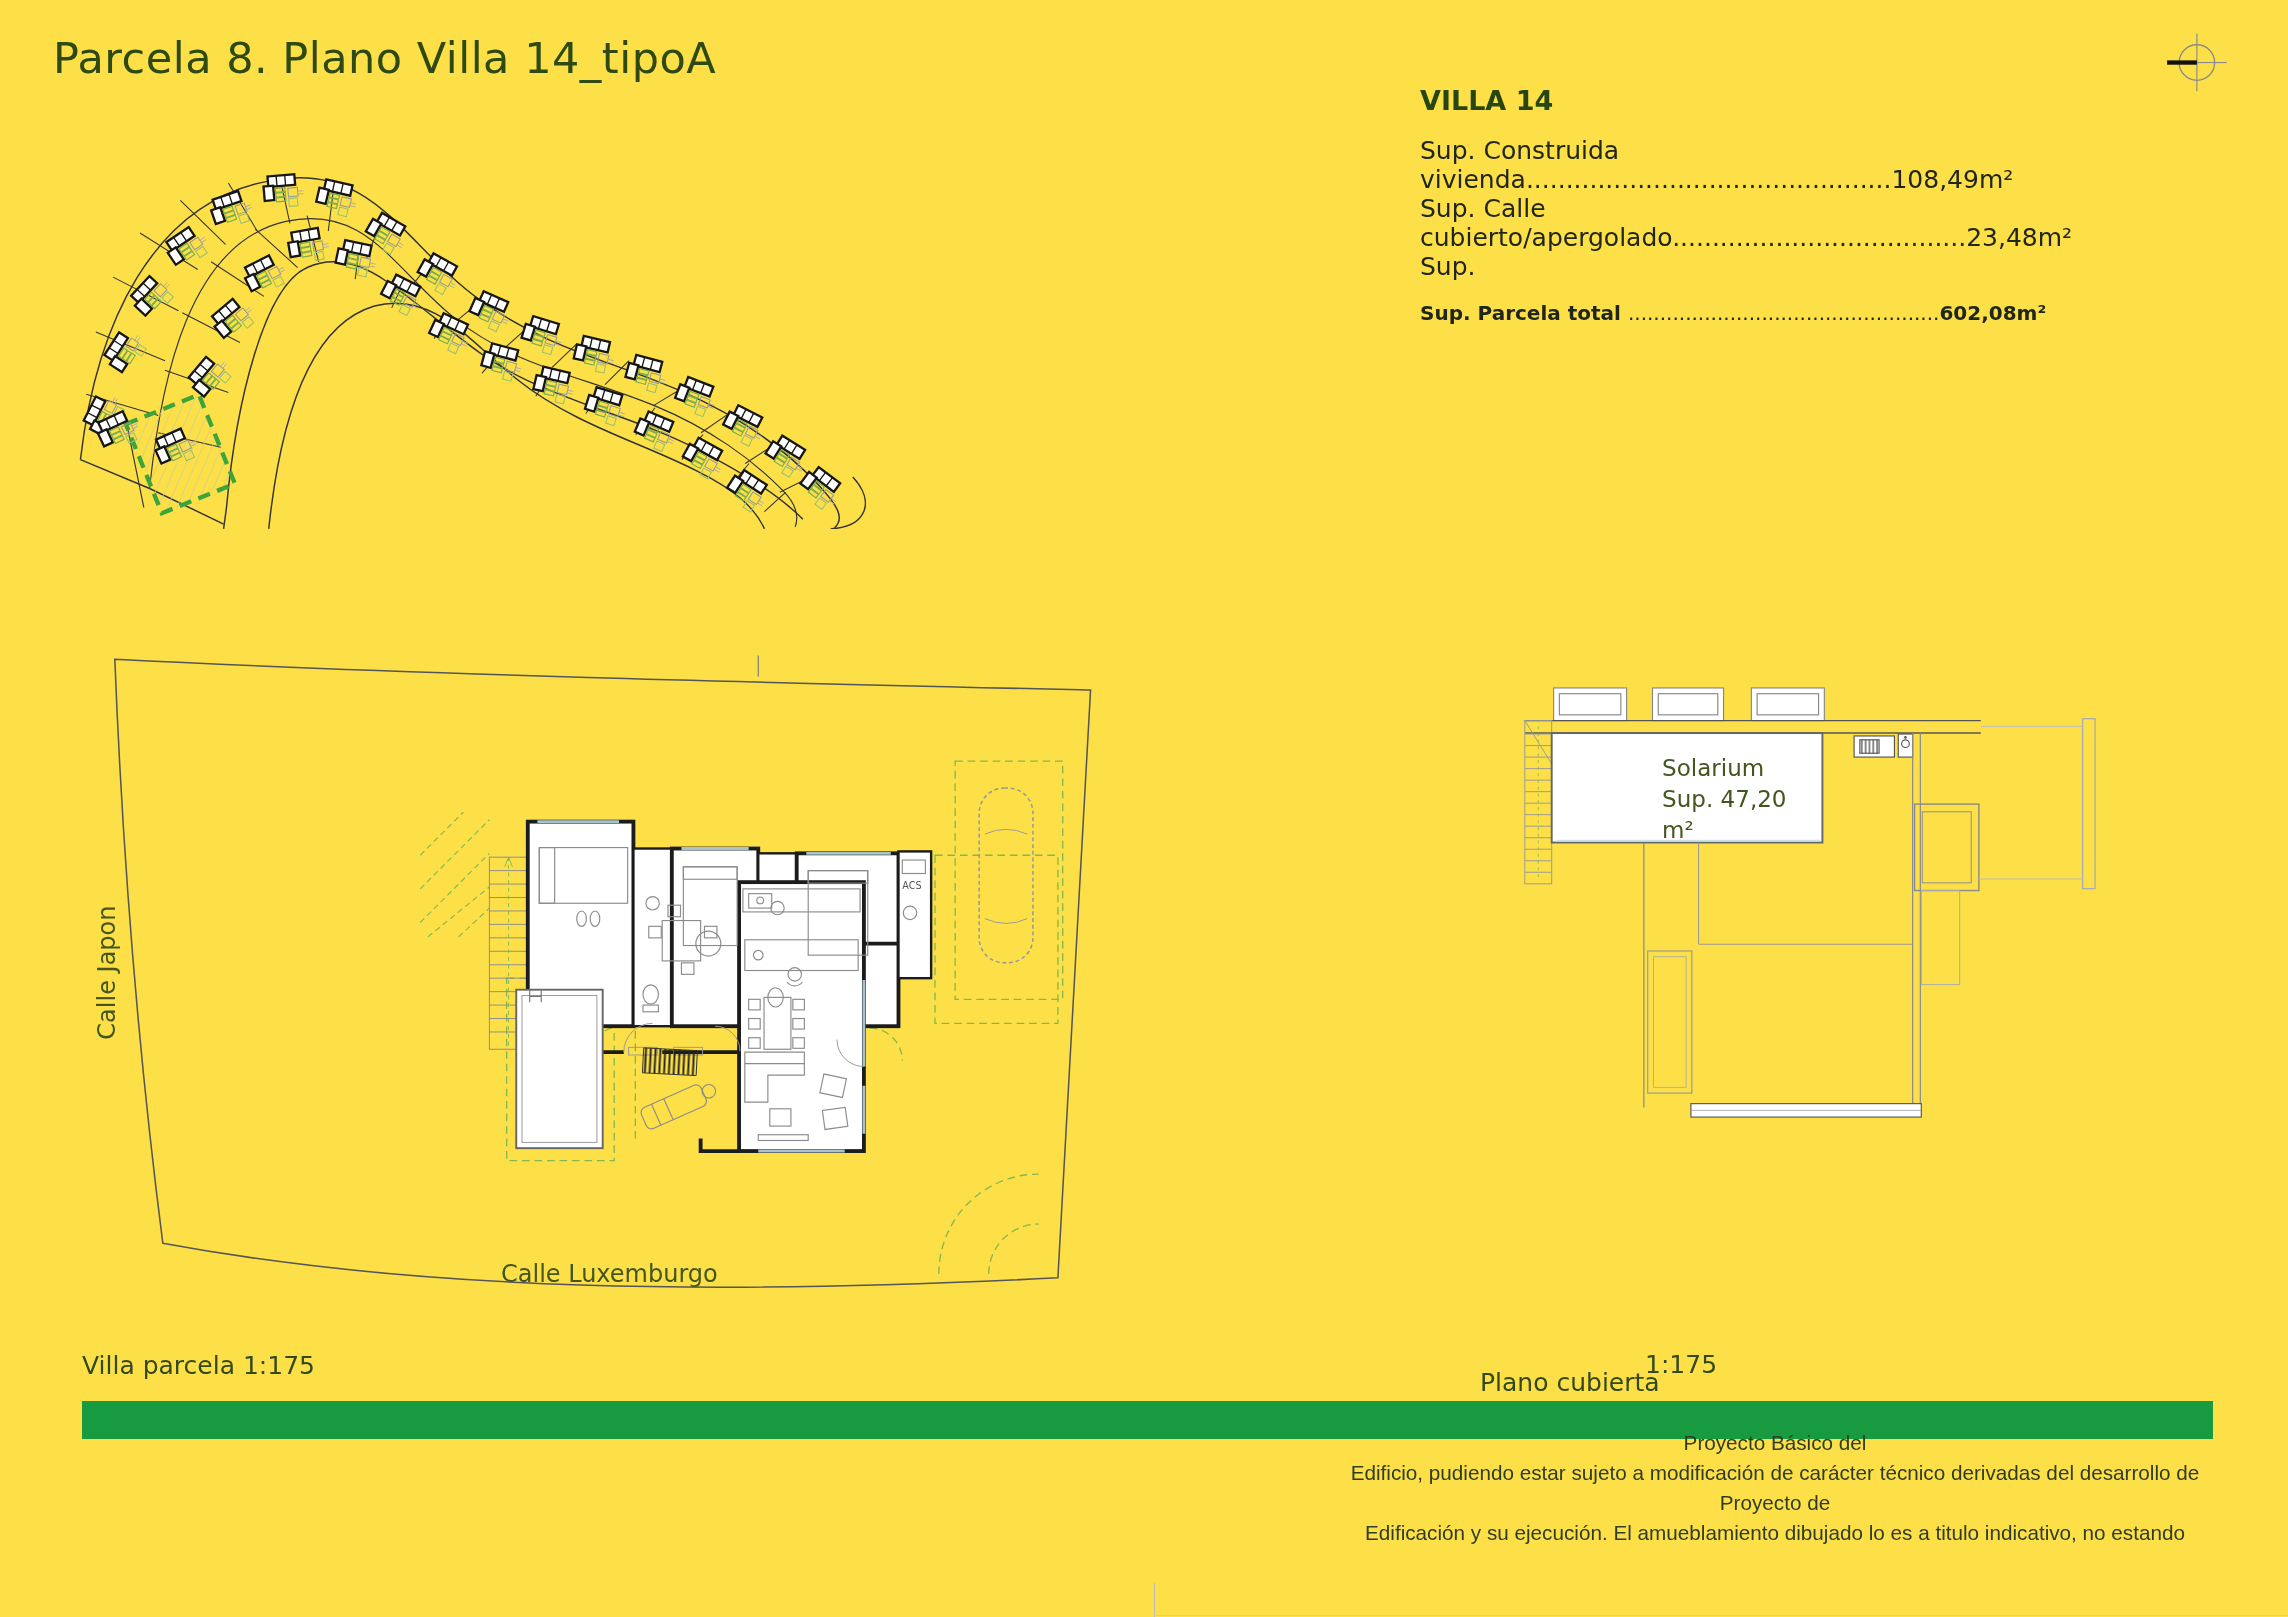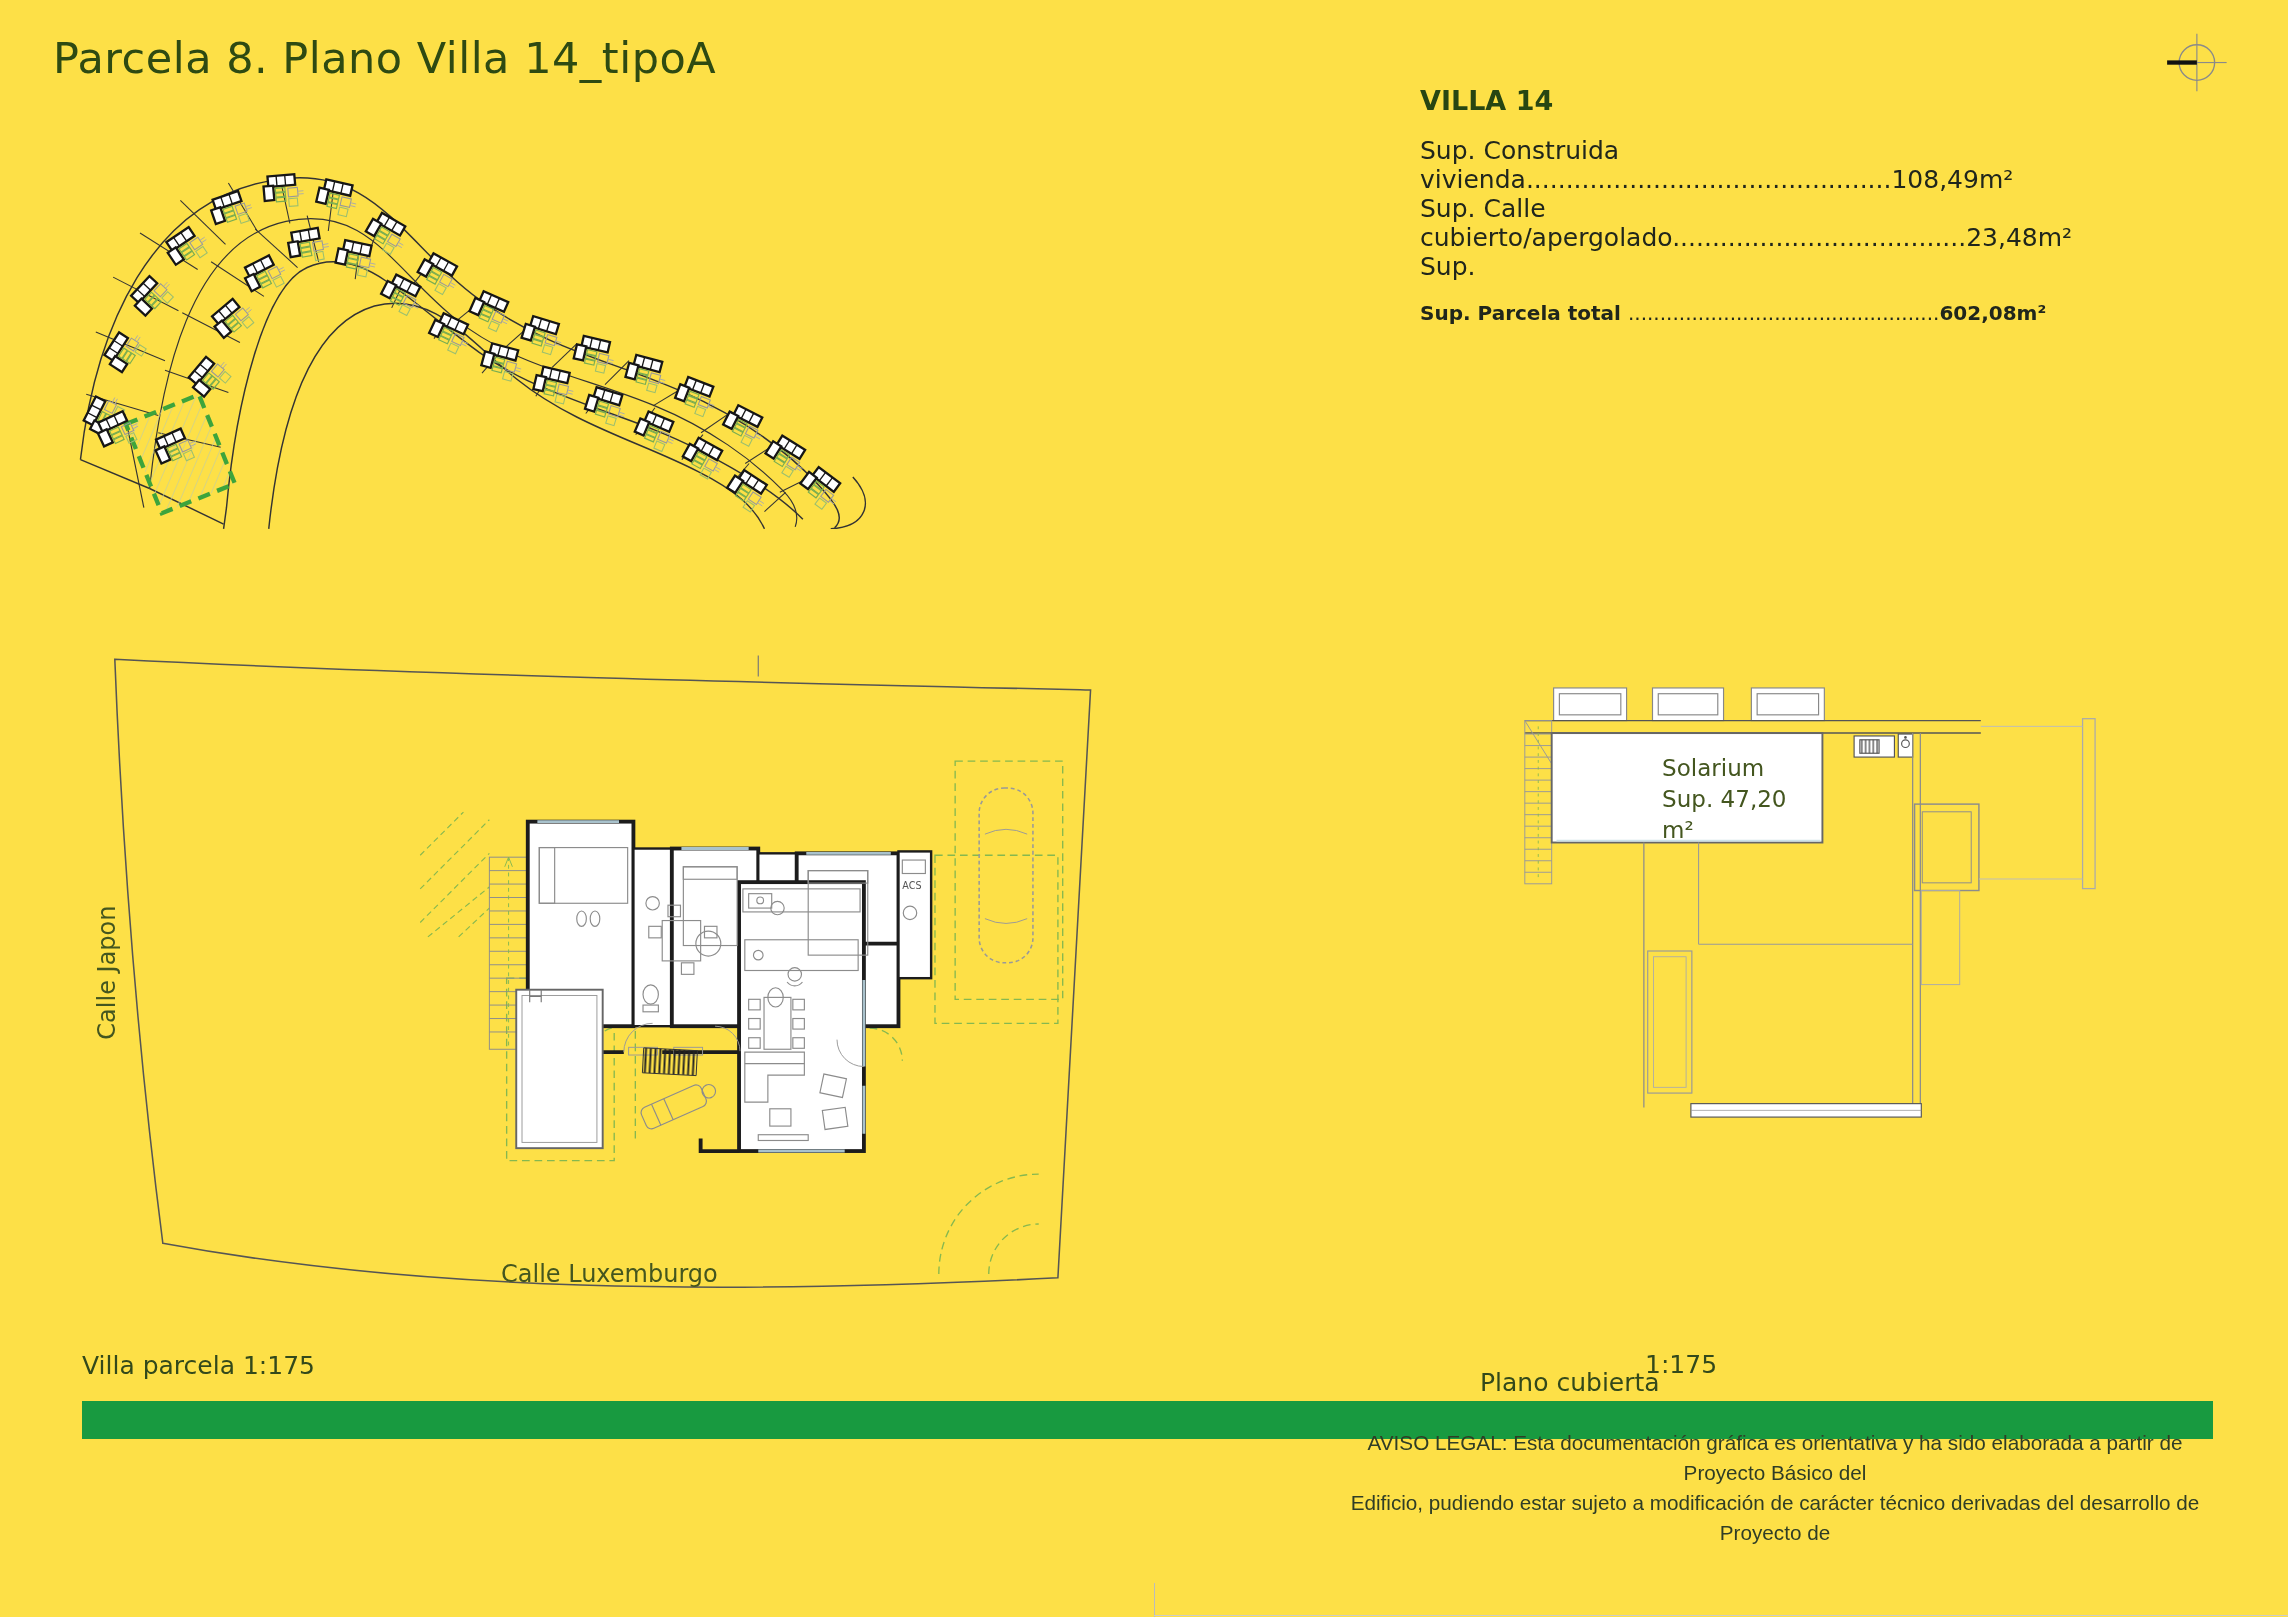--- a/index.html
+++ b/index.html
@@ -345,23 +345,23 @@
     </g>
   </svg>
 
   <div class="abs caption" id="cap-parcela">Villa parcela 1:175</div>
   <div class="abs caption" id="cap-cubierta">Plano cubierta</div>
   <div class="abs caption" id="cap-scale">1:175</div>
 
   <div class="abs" id="greenbar"></div>
 
   <div class="abs" id="legal">
-    <div class="c">AVISO LEGAL: Esta documentación gráfica es orientativa y ha sido elaborada a partir de</div>
     <div class="c">Proyecto Básico del</div>
     <div class="l">Edificio, pudiendo estar sujeto a modificación de carácter técnico derivadas del desarrollo de</div>
     <div class="l">Proyecto de</div>
+    <div class="l">Edificación y su ejecución. El amueblamiento dibujado lo es a titulo indicativo, no estando</div>
   </div>
 
   <div class="abs" id="frame-v"></div>
   <div class="abs" id="frame-h"></div>
 
 </div>
 
 
 </body></html>

